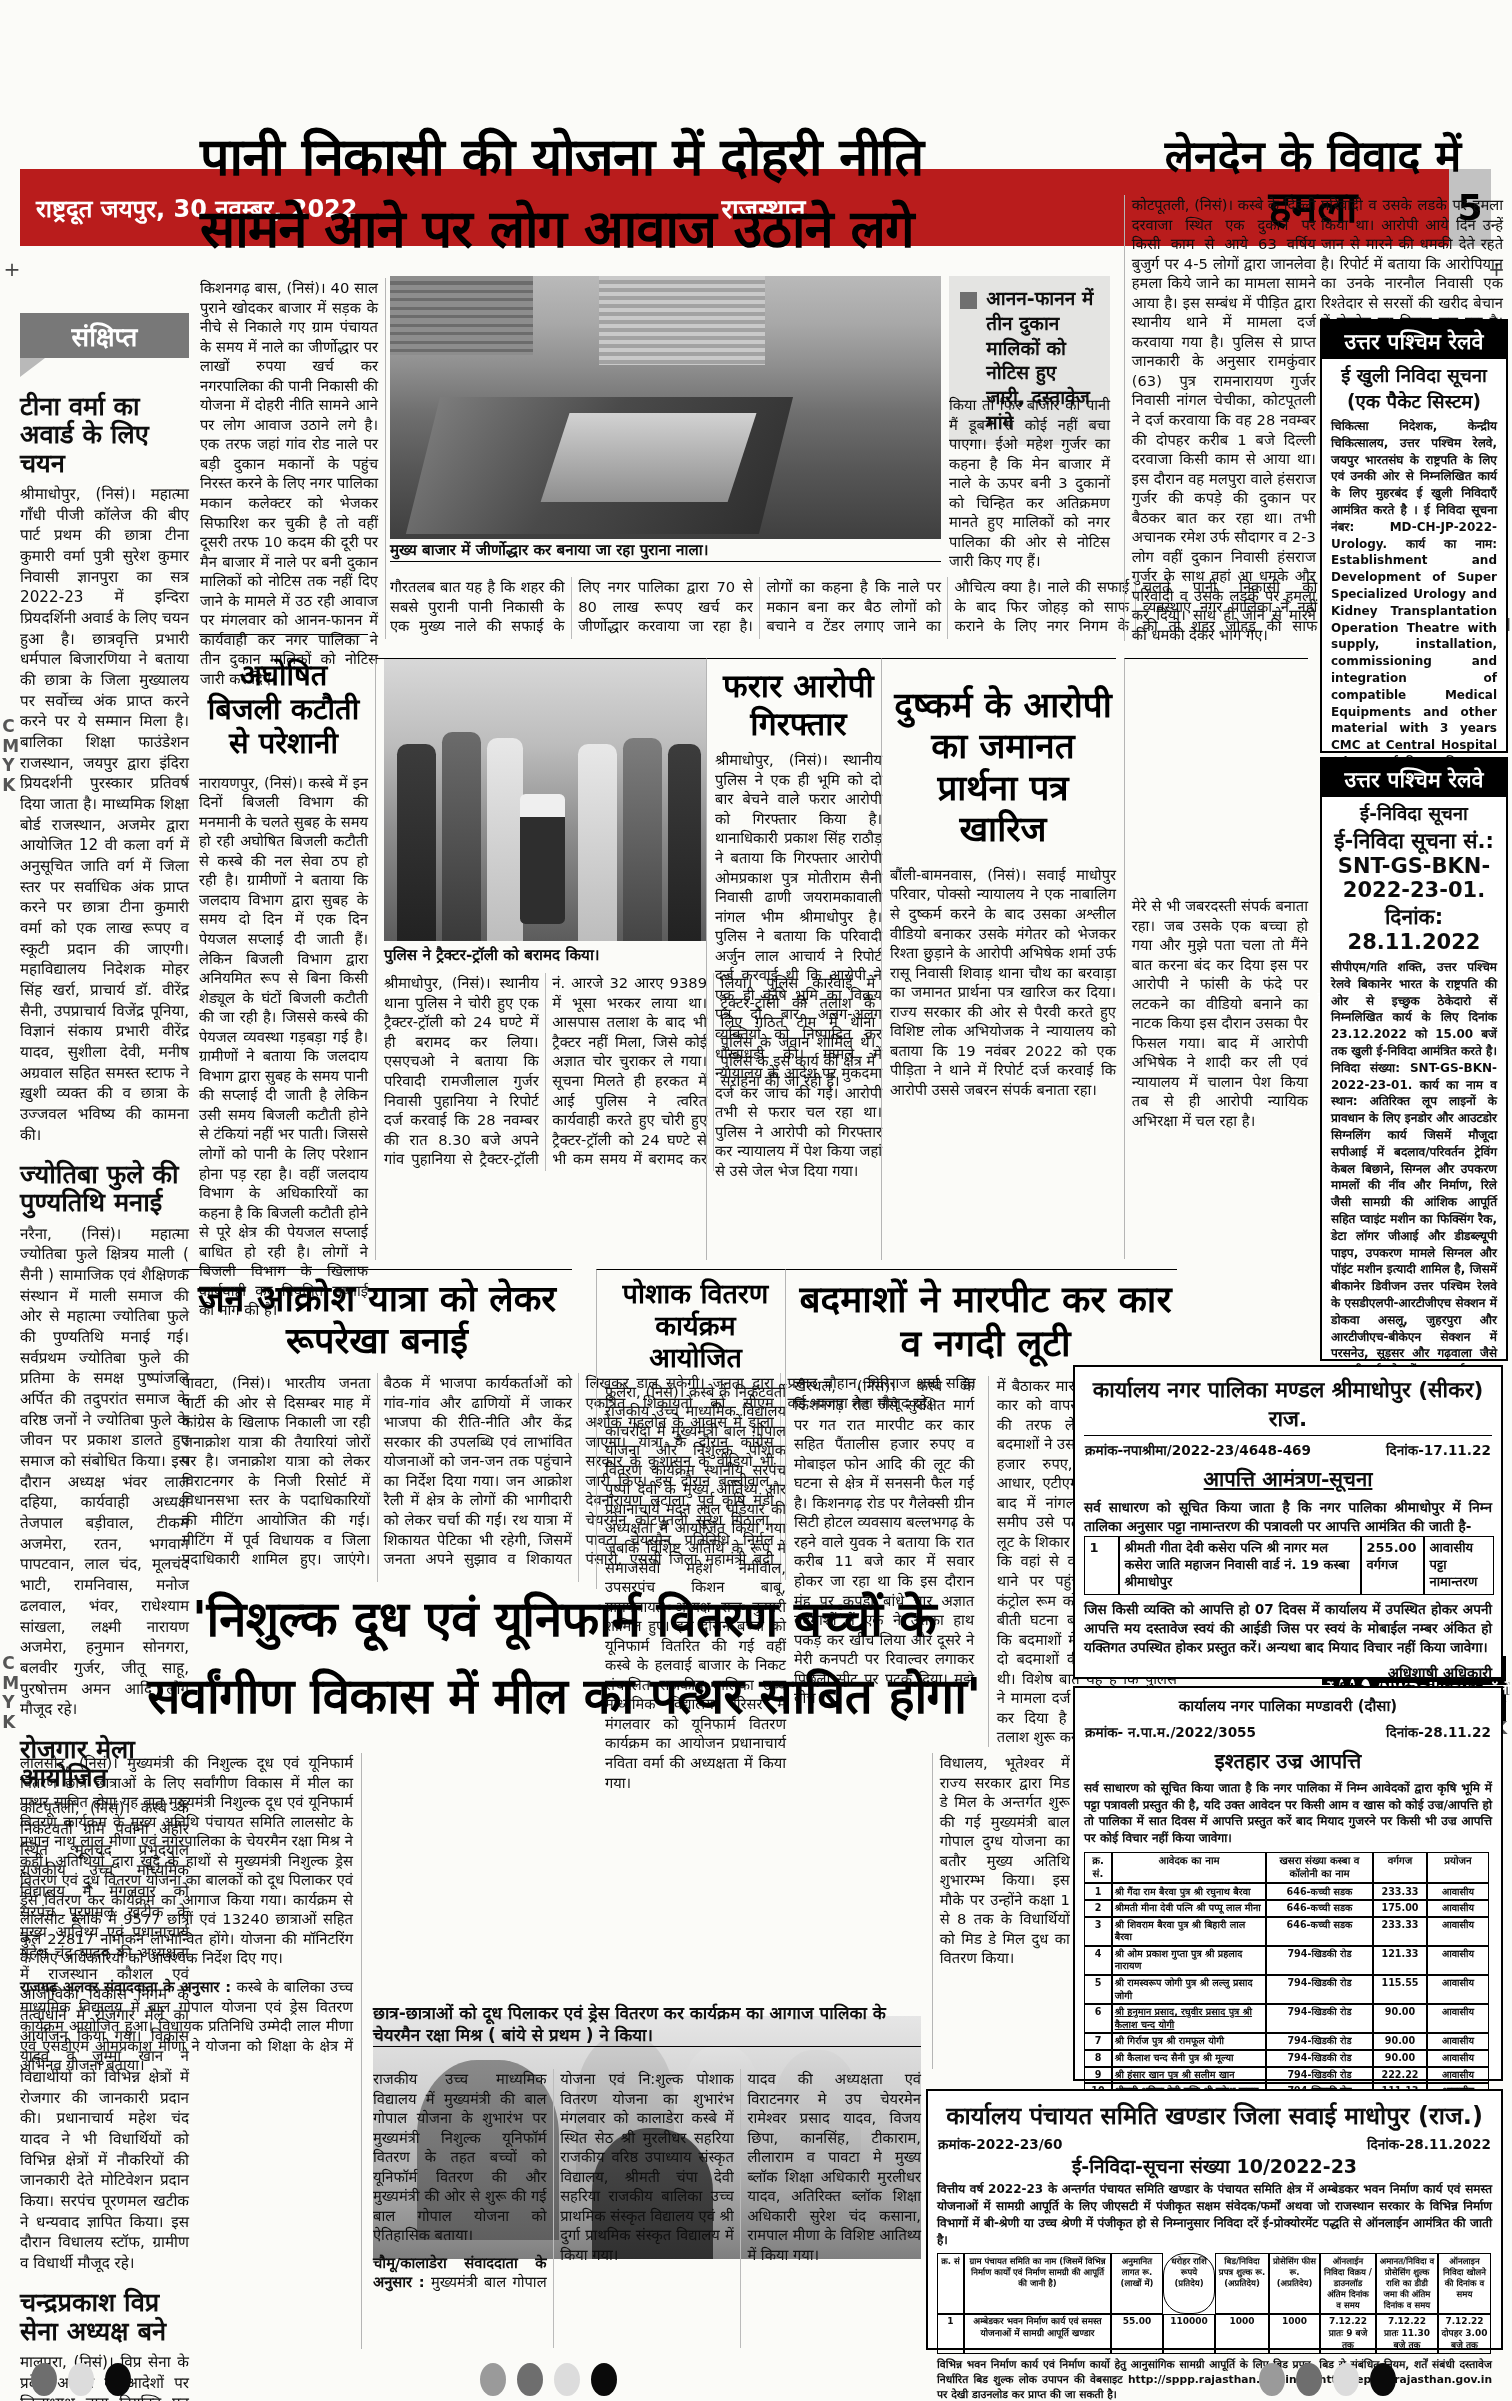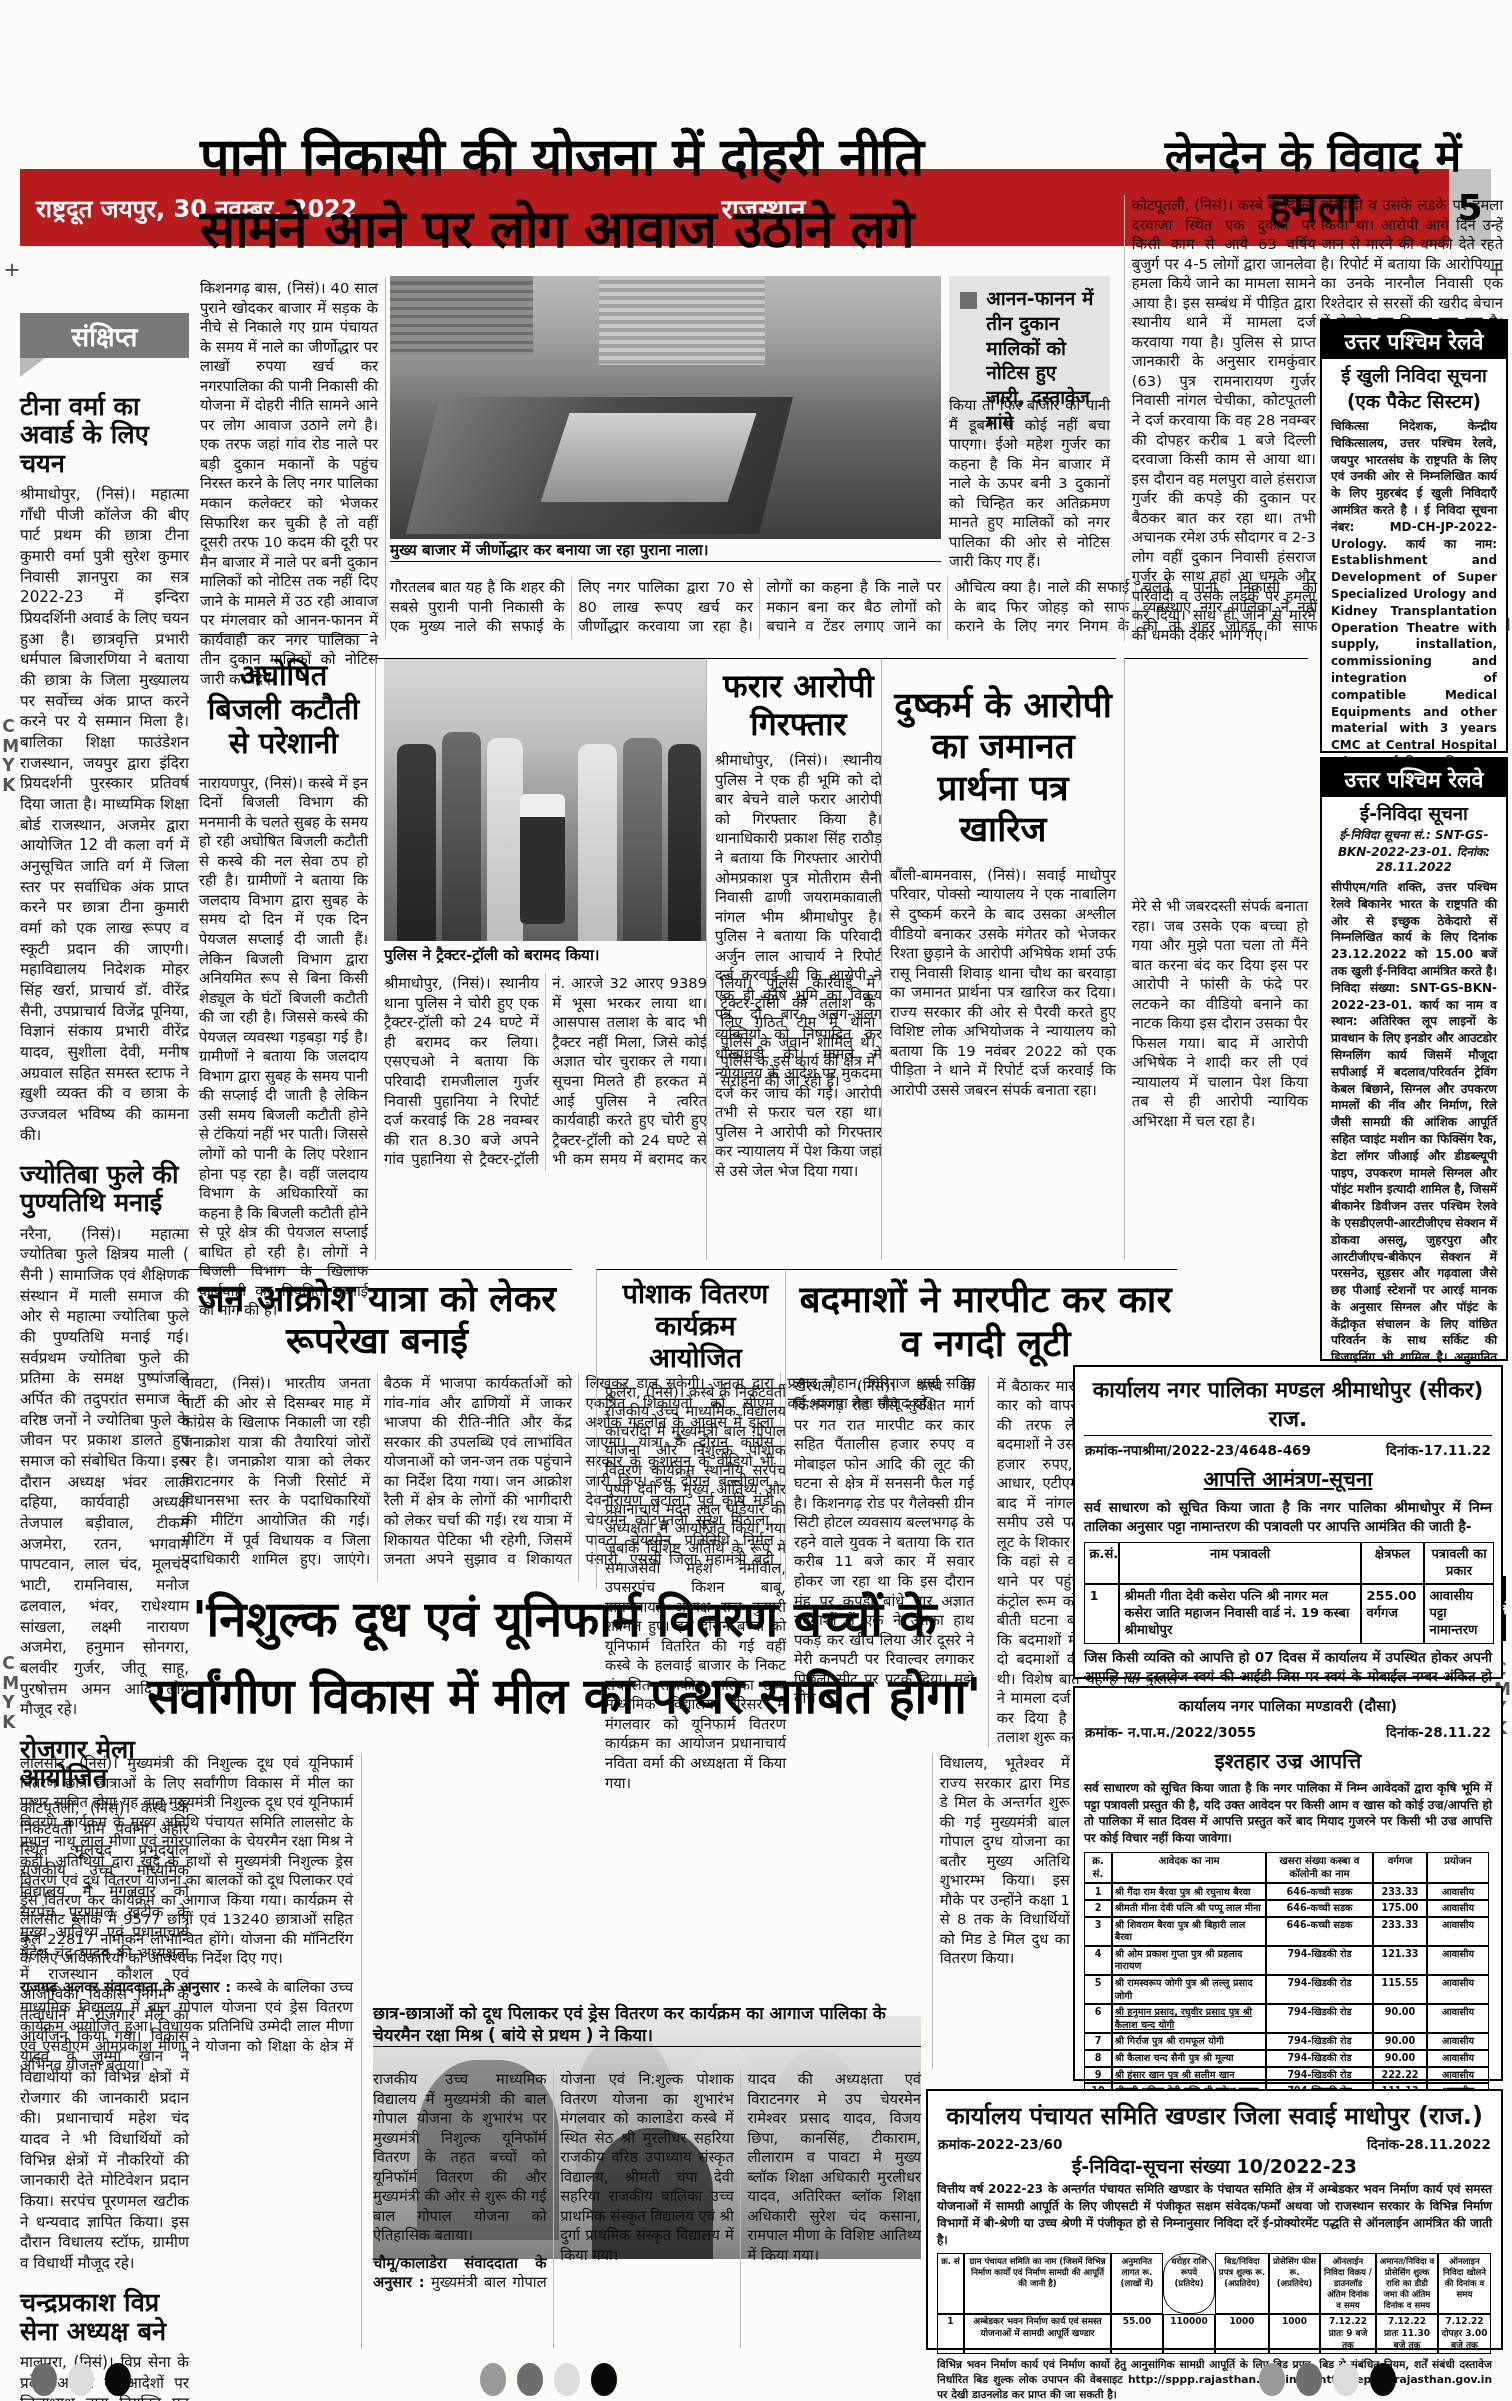--- a/index.html
+++ b/index.html
@@ -185,21 +185,21 @@
     <span class="sicon">t</span>
     <span class="sicon">▶</span>
     <span>/NWRailways</span>
     <span>पर फॉलो करें</span>
   </div>
 </div>
 
 <div class="abs ad" style="left:1320px;top:757px;width:184px;height:600px;">
   <div class="ad-head" style="font-size:21.5px;">उत्तर पश्चिम रेलवे</div>
   <div class="ad-sub">ई-निविदा सूचना</div>
-  <div class="ad-sub" style="padding-top:0;font-size:12px;font-style:italic;">ई-निविदा सूचना सं.: SNT-GS-BKN-2022-23-01. दिनांक: 28.11.2022</div>
+  <div class="ad-sub" style="padding-top:0;font-size:21px;">ई-निविदा सूचना सं.: SNT-GS-BKN-2022-23-01. दिनांक: 28.11.2022</div>
   <div class="ad-body" style="font-size:12px;">सीपीएम/गति शक्ति, उत्तर पश्चिम रेलवे बिकानेर भारत के राष्ट्रपति की ओर से इच्छुक ठेकेदारो सें निम्नलिखित कार्य के लिए दिनांक 23.12.2022 को 15.00 बजें तक खुली ई-निविदा आमंत्रित करते है। निविदा संख्या: SNT-GS-BKN-2022-23-01. कार्य का नाम व स्थान: अतिरिक्त लूप लाइनों के प्रावधान के लिए इनडोर और आउटडोर सिग्नलिंग कार्य जिसमें मौजूदा सपीआई में बदलाव/परिवर्तन ट्रेविंग केबल बिछाने, सिग्नल और उपकरण मामलों की नींव और निर्माण, रिले जैसी सामग्री की आंशिक आपूर्ति सहित प्वाइंट मशीन का फिक्सिंग रैक, डेटा लॉगर जीआई और डीडब्ल्यूपी पाइप, उपकरण मामले सिग्नल और पॉइंट मशीन इत्यादी शामिल है, जिसमें बीकानेर डिवीजन उत्तर पश्चिम रेलवे के एसडीएलपी-आरटीजीएच सेक्शन में डोकवा असलू, जुहरपुरा और आरटीजीएच-बीकेएन सेक्शन में परसनेउ, सूड़सर और गढ़वाला जैसे छह पीआई स्टेशनों पर आरई मानक के अनुसार सिग्नल और पॉइंट के केंद्रीकृत संचालन के लिए वांछित परिवर्तन के साथ सर्किट की डिजाइनिंग भी शामिल है। अनुमानित लागत मूल्य: Rs. 5,82,44,276.46/-. बिड सिक्यूरिटी राशि: Rs. 4,41,200/-. निविदा प्रस्तुत करने की तिथि व समय: बोली शुरु होने की तारीख 09.12.2022 और निविदा बंद होने की तारीख और समय 23.12.2022 को 15.00 बजे तक। नोट: अन्य शर्तें की वेबसाइट www.ireps.gov.in पर देखी जा सकती है।</div>
   <div class="ad-ref">1001-AK/22</div>
   <div class="ad-foot">
     <span>हमें</span>
     <span class="sicon">f</span>
     <span class="sicon">t</span>
     <span class="sicon">▶</span>
     <span>/NWRailways</span>
     <span>पर फॉलो करें</span>
   </div>
@@ -256,27 +256,20 @@
 </div>
 
 <div class="abs nt" style="left:1073px;top:1365px;width:430px;height:314px;">
   <div class="nt-title">कार्यालय नगर पालिका मण्डल श्रीमाधोपुर (सीकर) राज.</div>
   <div class="nt-meta">
     <span>क्रमांक-नपाश्रीमा/2022-23/4648-469</span>
     <span>दिनांक-17.11.22</span>
   </div>
   <div class="nt-sub">आपत्ति आमंत्रण-सूचना</div>
   <div class="nt-intro">सर्व साधारण को सूचित किया जाता है कि नगर पालिका श्रीमाधोपुर में निम्न तालिका अनुसार पट्टा नामान्तरण की पत्रावली पर आपत्ति आमंत्रित की जाती है-</div>
-  <div class="trow" style="grid-template-columns:35px 242px 63px 70px;margin-top:5.6px;">
-
-  <div class="tcell th">क्र.सं.</div>
-      <div class="tcell th">नाम पत्रावली</div>
-      <div class="tcell th">क्षेत्रफल</div>
-      <div class="tcell th">पत्रावली का प्रकार</div>
-    </div>
   <div class="trow" style="grid-template-columns:35px 242px 63px 70px;">
 
   <div class="tcell">1</div>
       <div class="tcell">श्रीमती गीता देवी कसेरा पत्नि श्री नागर मल कसेरा जाति महाजन निवासी वार्ड नं. 19 कस्बा श्रीमाधोपुर</div>
       <div class="tcell">255.00 वर्गगज</div>
       <div class="tcell">आवासीय पट्टा नामान्तरण</div>
     </div>
   <div class="nt-intro" style="margin-top:4.5px;">जिस किसी व्यक्ति को आपत्ति हो 07 दिवस में कार्यालय में उपस्थित होकर अपनी आपत्ति मय दस्तावेज स्वयं की आईडी जिस पर स्वयं के मोबाईल नम्बर अंकित हो यक्तिगत उपस्थित होकर प्रस्तुत करें। अन्यथा बाद मियाद विचार नहीं किया जावेगा।</div>
   <div class="nt-sig">अधिशाषी अधिकारी</div>
   <div class="nt-sig" style="margin-top:0;">नगर पालिका श्रीमाधोपुर</div>

